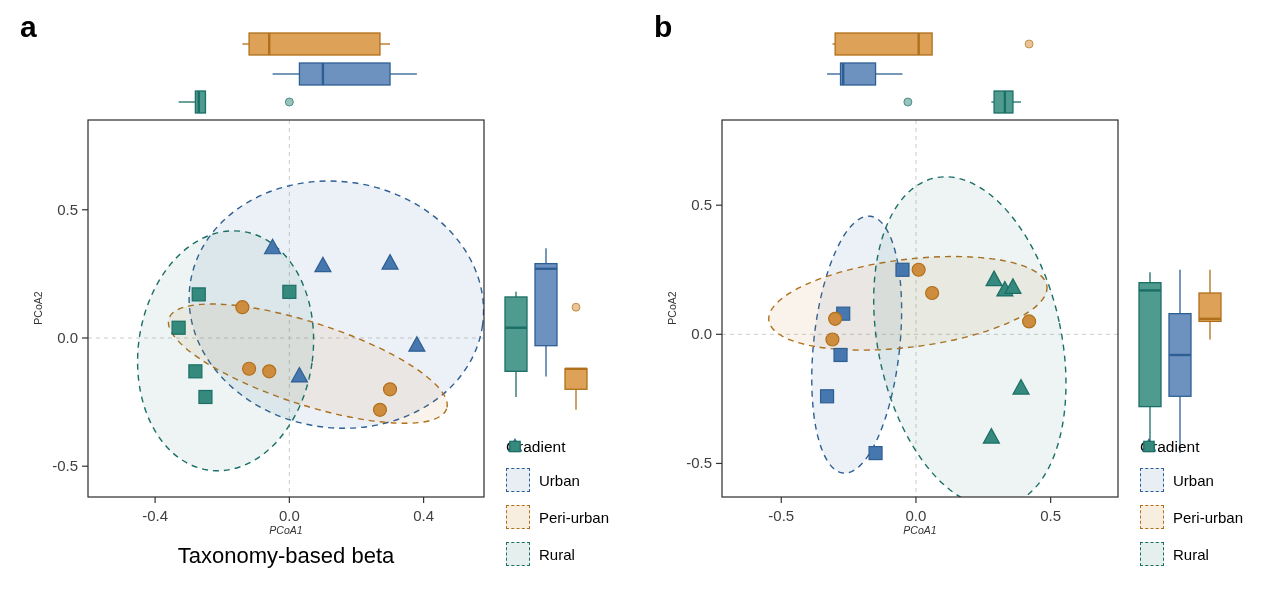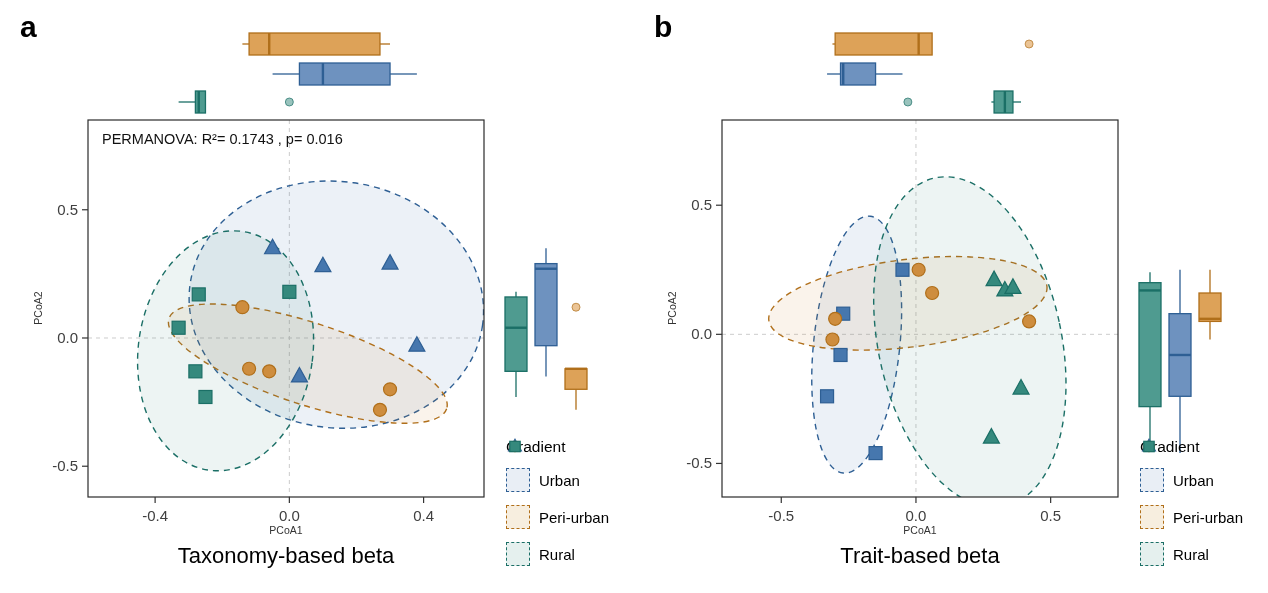--- a/index.html
+++ b/index.html
@@ -2,21 +2,21 @@
 <html><head>
 <meta charset="utf-8">
 <style>
   html,body { margin:0; padding:0; background:#ffffff; font-family:"Liberation Sans",sans-serif; }
   .figure { position:relative; display:flex; width:1268px; height:593px; background:#fff; overflow:hidden; }
   .panel { position:relative; width:634px; height:593px; }
   .panel svg { position:absolute; left:0; top:0; }
   .overlay { position:absolute; pointer-events:none; }
   .panel-label { left:20px; top:10px; font-size:30px; font-weight:700; color:#000; }
   .annotation { left:102px; top:131px; font-size:14.5px; color:#111; }
-  .xlabel { left:88px; top:524px; width:396px; text-align:center; font-size:10.5px; color:#333; }
+  .xlabel { left:88px; top:524px; width:396px; text-align:center; font-size:10.5px; color:#333;font-style:italic; }
   .panel-title { left:88px; top:543px; width:396px; text-align:center; font-size:22px; color:#000; }
   .ylabel { left:38px; top:308px; white-space:nowrap; transform:translate(-50%,-50%) rotate(-90deg); font-size:10.5px; color:#333; }
   .legend { left:506px; top:438px; }
   .legend-title { font-size:15.5px; color:#000; margin-bottom:12px; }
   .legend-item { display:flex; align-items:center; gap:9px; margin-bottom:13px; }
   .legend-key { width:24px; height:24px; border:1.5px dashed #999; box-sizing:border-box; display:flex; align-items:center; justify-content:center; }
   .legend-label { font-size:15px; color:#000; }
 </style>
 </head>
 <body>
@@ -100,21 +100,20 @@
           <rect x="535" y="263.6190476190476" width="22" height="82.06802721088434" fill="#6E92BF" stroke="#2E5F94" stroke-width="1.3"></rect>
           <line x1="535" y1="268.7482993197279" x2="557" y2="268.7482993197279" stroke="#2E5F94" stroke-width="2.4"></line>
           <line x1="576" y1="409.80272108843536" x2="576" y2="389.2857142857143" stroke="#B06F1A" stroke-width="1.3"></line>
           <line x1="576" y1="368.7687074829932" x2="576" y2="368.7687074829932" stroke="#B06F1A" stroke-width="1.3"></line>
           <rect x="565" y="368.7687074829932" width="22" height="20.517006802721085" fill="#DDA258" stroke="#B06F1A" stroke-width="1.3"></rect>
           <line x1="565" y1="368.7687074829932" x2="587" y2="368.7687074829932" stroke="#B06F1A" stroke-width="2.4"></line>
           <circle cx="576" cy="307.21768707482994" r="4" fill="#E9BE8A" stroke="#B06F1A" stroke-width="0.8" opacity="0.9"></circle>
         </g>
       </svg>
     <div class="overlay panel-label">a</div>
-    <div class="overlay annotation">PERMANOVA: R²= 0.1743 , p= 0.016</div>
     <div class="overlay ylabel">PCoA2</div>
     <div class="overlay xlabel">PCoA1</div>
     <div class="overlay panel-title">Taxonomy-based beta</div>
     <div class="overlay legend">
       <div class="legend-title">Gradient</div>
       <div class="legend-item">
         <span class="legend-key" style="border-color: rgb(46, 95, 148); background-color: rgb(233, 238, 245);">
             <svg width="18" height="17">
               <polygon points="9,1.2999999999999998 15.4,12.9 2.5999999999999996,12.9" fill="#4677AE" stroke="#2E5F94" stroke-width="1.2"></polygon>
             </svg>
@@ -219,21 +218,20 @@
           <line x1="535" y1="354.9794520547945" x2="557" y2="354.9794520547945" stroke="#2E5F94" stroke-width="2.4"></line>
           <line x1="576" y1="339.486301369863" x2="576" y2="321.4109589041095" stroke="#B06F1A" stroke-width="1.3"></line>
           <line x1="576" y1="293.0068493150685" x2="576" y2="269.7671232876712" stroke="#B06F1A" stroke-width="1.3"></line>
           <rect x="565" y="293.0068493150685" width="22" height="28.404109589041013" fill="#DDA258" stroke="#B06F1A" stroke-width="1.3"></rect>
           <line x1="565" y1="318.82876712328766" x2="587" y2="318.82876712328766" stroke="#B06F1A" stroke-width="2.4"></line>
         </g>
       </svg>
     <div class="overlay panel-label">b</div>
     <div class="overlay ylabel">PCoA2</div>
     <div class="overlay xlabel">PCoA1</div>
-    <div class="overlay panel-title">Trait-based beta</div>
     <div class="overlay legend">
       <div class="legend-title">Gradient</div>
       <div class="legend-item">
         <span class="legend-key" style="border-color: rgb(46, 95, 148); background-color: rgb(233, 238, 245);">
             <svg width="18" height="17">
               <polygon points="9,1.2999999999999998 15.4,12.9 2.5999999999999996,12.9" fill="#4677AE" stroke="#2E5F94" stroke-width="1.2"></polygon>
             </svg>
           </span>
         <span class="legend-label">Urban</span>
       </div>

